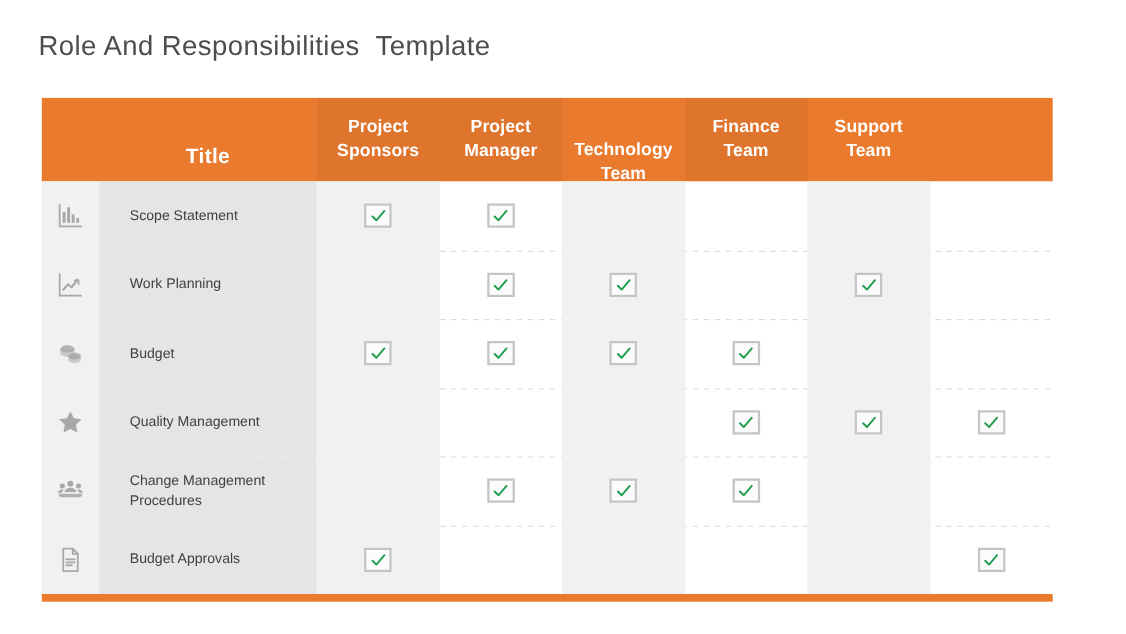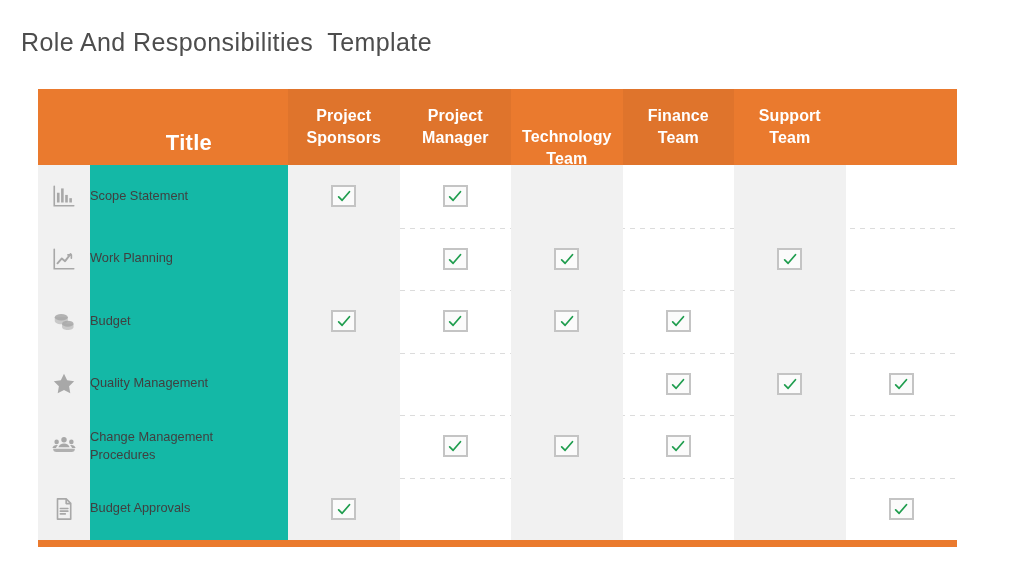--- a/index.html
+++ b/index.html
@@ -15,21 +15,21 @@
   #slide {
     position: relative;
     width: 1024px;
     height: 576px;
     background: #ffffff;
   }
 
   
   #page-title {
     position: absolute;
-    left: 21px;
+    left: 35px;
     top: 28px;
     font-size: 25px;
     font-weight: 400;
     color: #4d4d4d;
     letter-spacing: 0.4px;
     white-space: pre;
   }
 
   
   #matrix {
@@ -55,21 +55,21 @@
     justify-content: center;
     text-align: center;
     color: #ffffff;
     font-size: 16px;
     font-weight: bold;
     line-height: 1.35;
     letter-spacing: 0.1px;
   }
   .th.tinted { background: rgba(0,0,0,0.045); }
   .th-title {
-    font-size: 22px;
+    font-size: 19px;
     font-weight: bold;
     letter-spacing: 0.3px;
     margin-top: 32px;
   }
 
   
   .c-icon  { width: 52px;  flex: none; }
   .c-label { width: 198px; flex: none; }
   .c-data  { width: 111.5px; flex: none; }
 
@@ -106,21 +106,22 @@
 
   .cell-icon {
     width: 52px;
     flex: none;
     background: #f1f1f1;
     justify-content: center;
   }
   .cell-label {
     width: 198px;
     flex: none;
-    background: #14b8a6;
+    padding-left: 28px;
+    background: #e5e5e5;
   }
   .cell-data {
     width: 111.5px;
     flex: none;
     justify-content: center;
   }
 
   .row-label {
     font-size: 12.8px;
     color: #404040;

